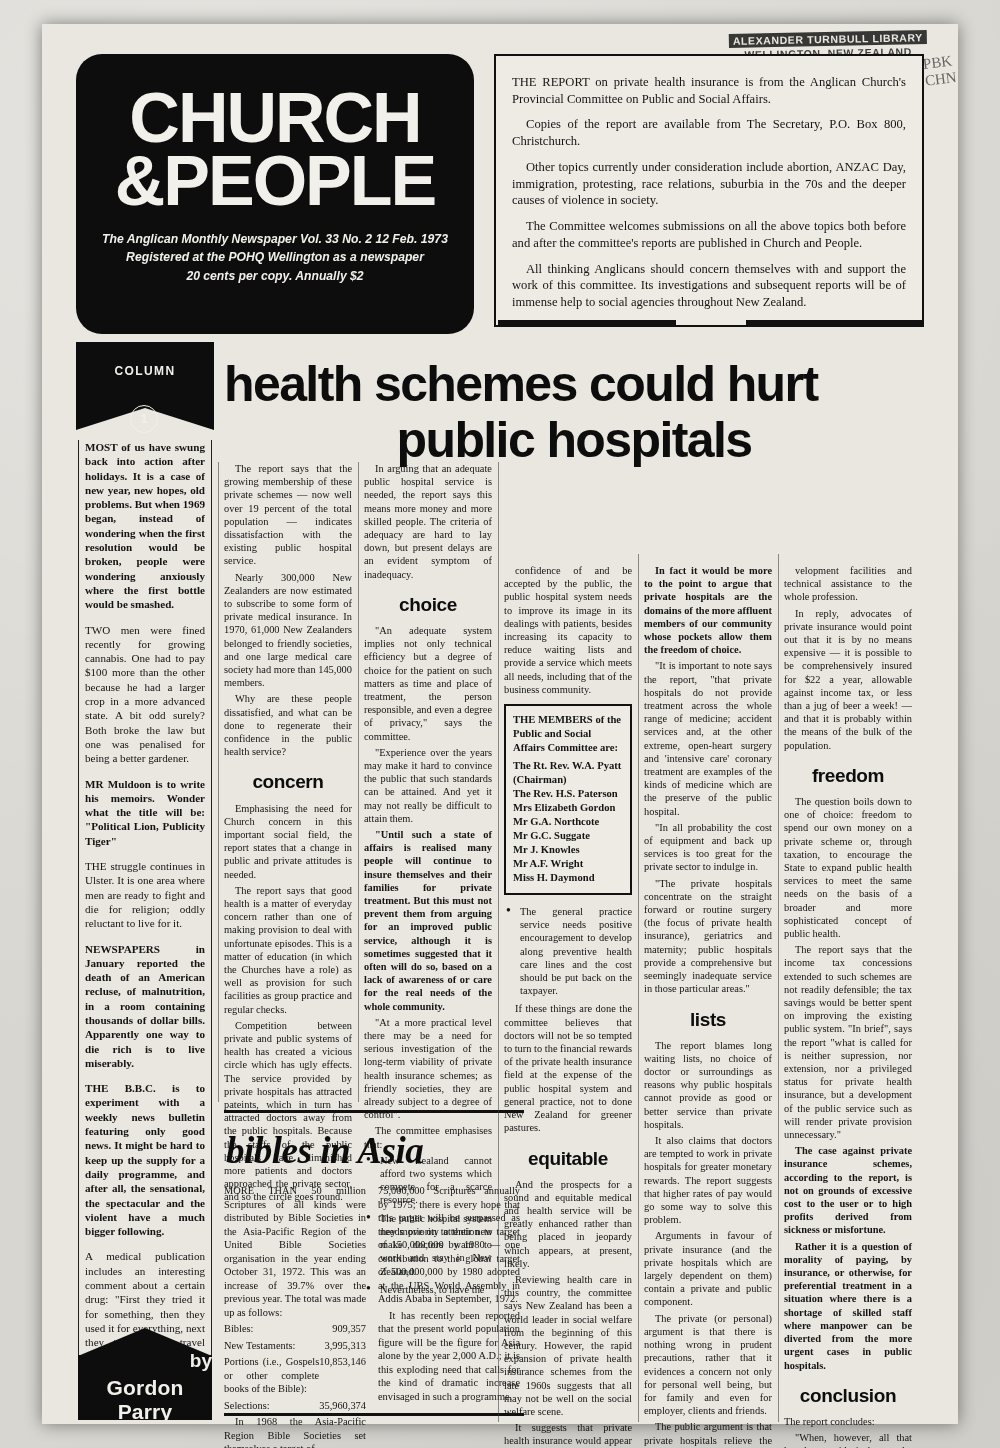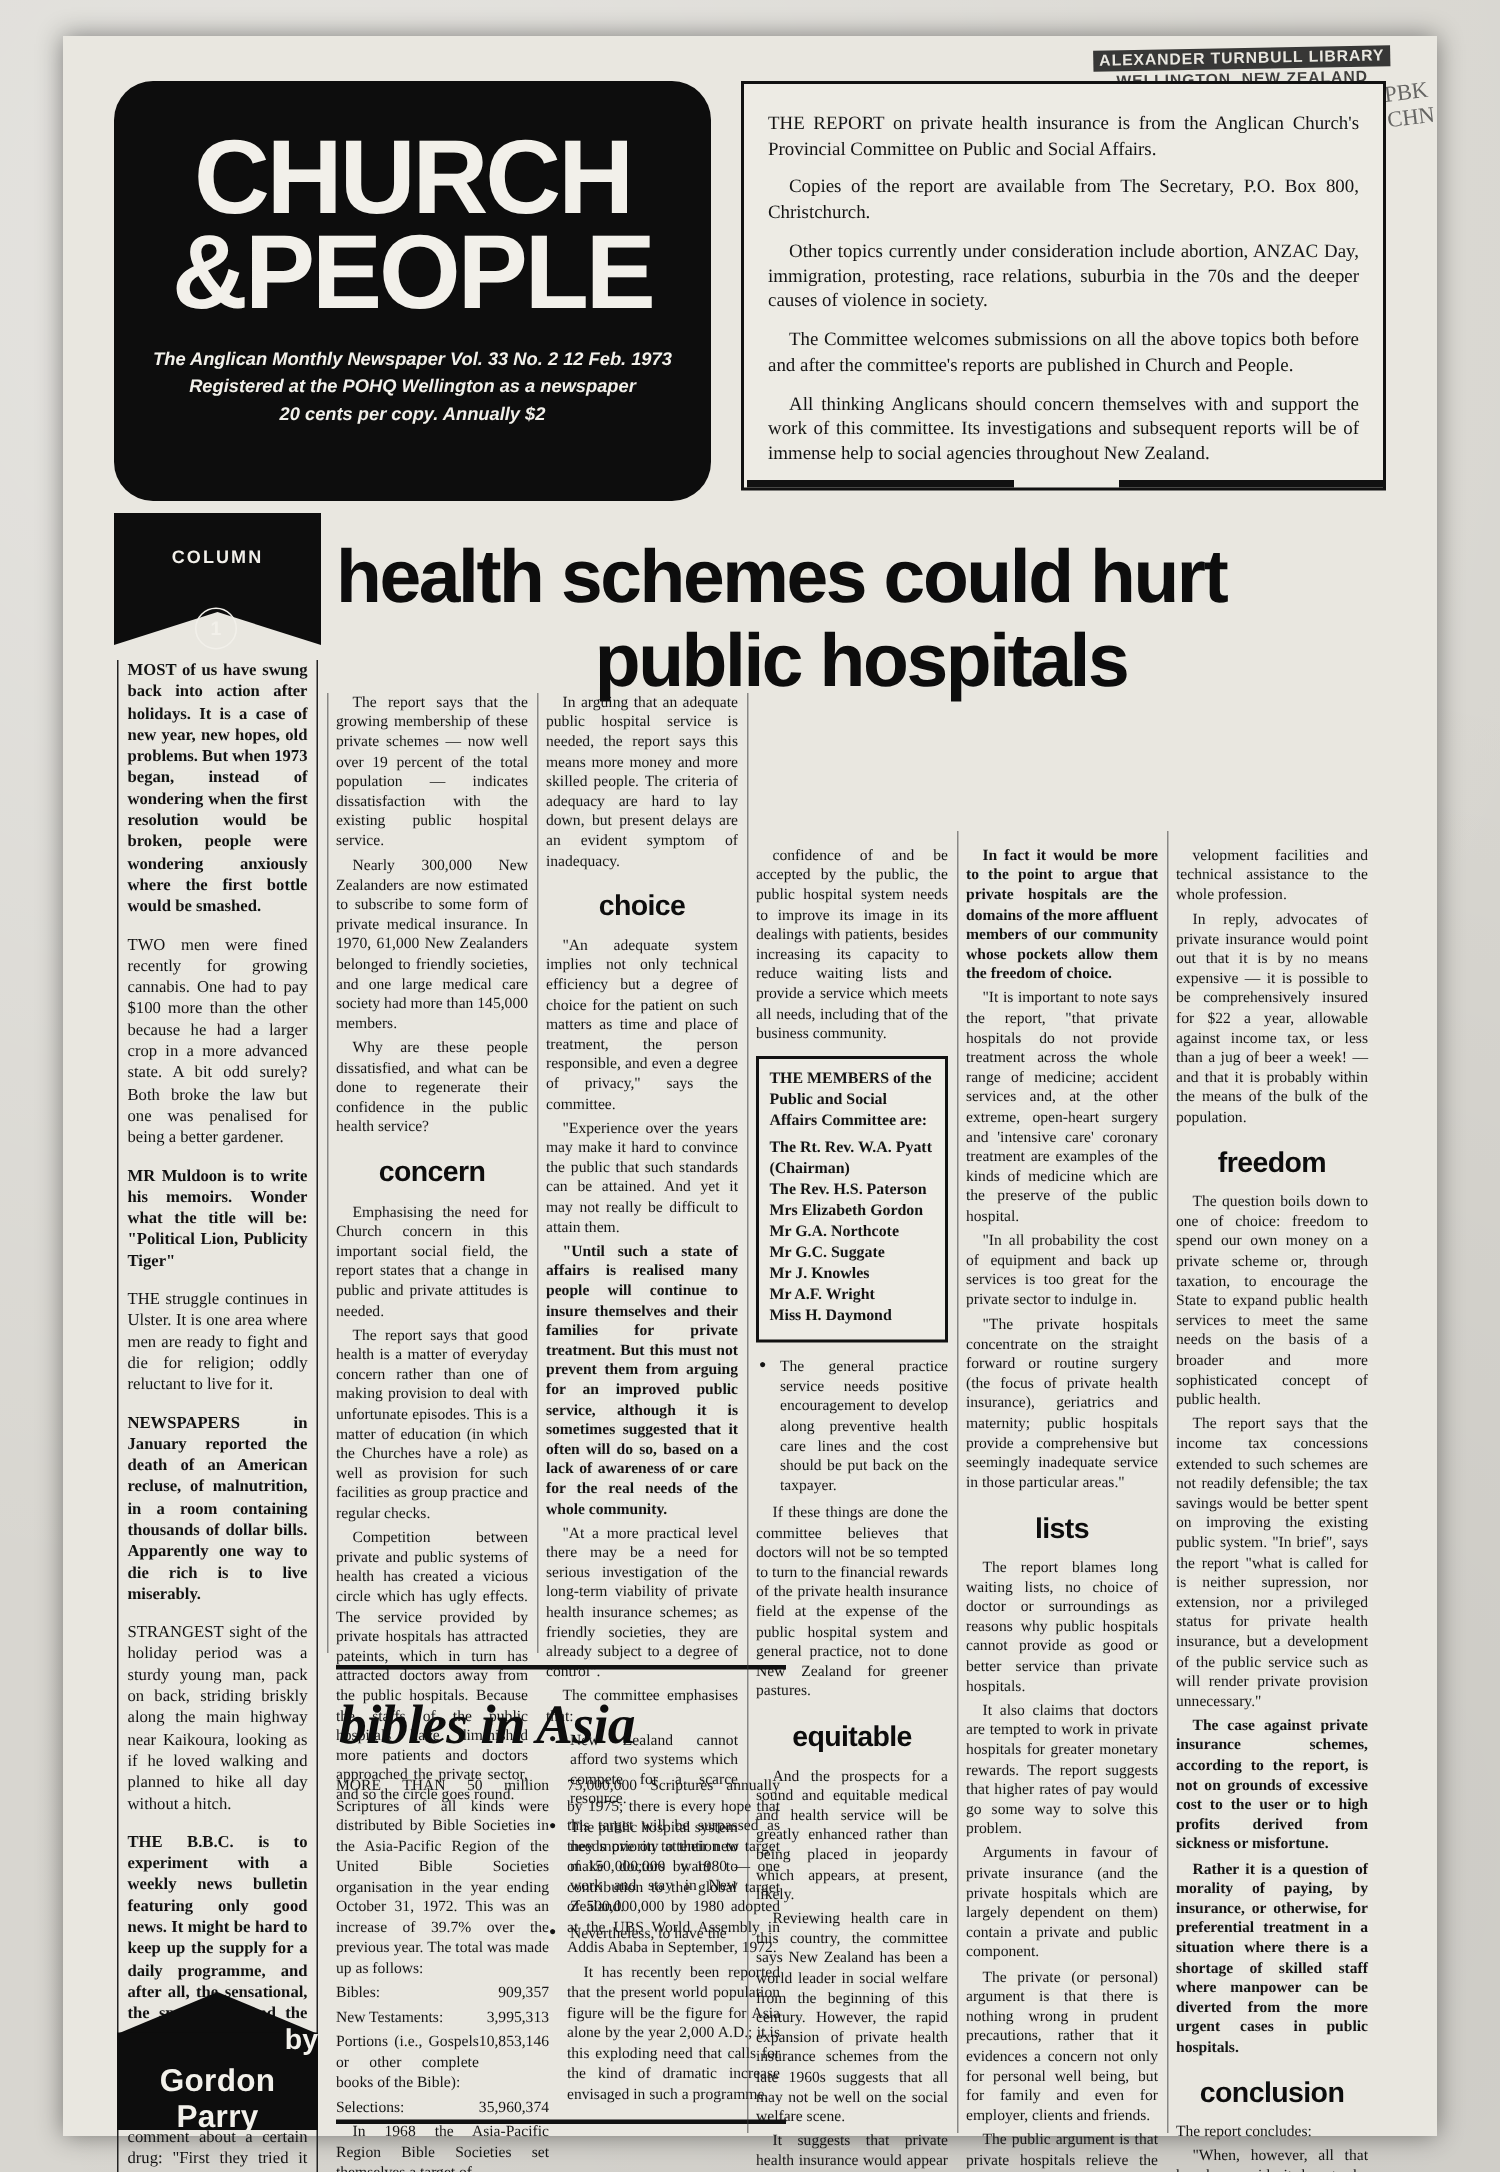--- a/index.html
+++ b/index.html
@@ -172,26 +172,25 @@
     <div class="rule-l"></div>
     <div class="rule-r"></div>
 
     <div class="colhead">
       <div class="t">COLUMN</div>
     </div>
     <div class="colhead-notch"></div>
     <div class="colnum">1</div>
 
     <div class="col1" id="col1body">
-        <p class="b">MOST of us have swung back into action after holidays. It is a case of new year, new hopes, old problems. But when 1973 began, instead of wondering when the first resolution would be broken, people were wondering anxiously where the first bottle would be smashed.</p>
+        <p class="b">MOST of us have swung back into action after holidays. It is a case of new year, new hopes, old problems. But when 1969 began, instead of wondering when the first resolution would be broken, people were wondering anxiously where the first bottle would be smashed.</p>
         <p>TWO men were fined recently for growing cannabis. One had to pay $100 more than the other because he had a larger crop in a more advanced state. A bit odd surely? Both broke the law but one was penalised for being a better gardener.</p>
         <p class="b">MR Muldoon is to write his memoirs. Wonder what the title will be: "Political Lion, Publicity Tiger"</p>
         <p>THE struggle continues in Ulster. It is one area where men are ready to fight and die for religion; oddly reluctant to live for it.</p>
         <p class="b">NEWSPAPERS in January reported the death of an American recluse, of malnutrition, in a room containing thousands of dollar bills. Apparently one way to die rich is to live miserably.</p>
-        <p>STRANGEST sight of the holiday period was a sturdy young man, pack on back, striding briskly along the main highway near Kaikoura, looking as if he loved walking and planned to hike all day without a hitch.</p>
         <p class="b">THE B.B.C. is to experiment with a weekly news bulletin featuring only good news. It might be hard to keep up the supply for a daily programme, and after all, the sensational, the spectacular and the violent have a much bigger following.</p>
         <p>A medical publication includes an interesting comment about a certain drug: "First they tried it for something, then they used it for everything, next they tried it for travel sickness, and now they wouldn't dream of using it for anything."</p>
       </div>
 
     <div class="byline">
       <div class="wedge"></div>
       <div class="blk"></div>
       <div class="by">by</div>
       <div class="nm">Gordon Parry</div>
     </div>

